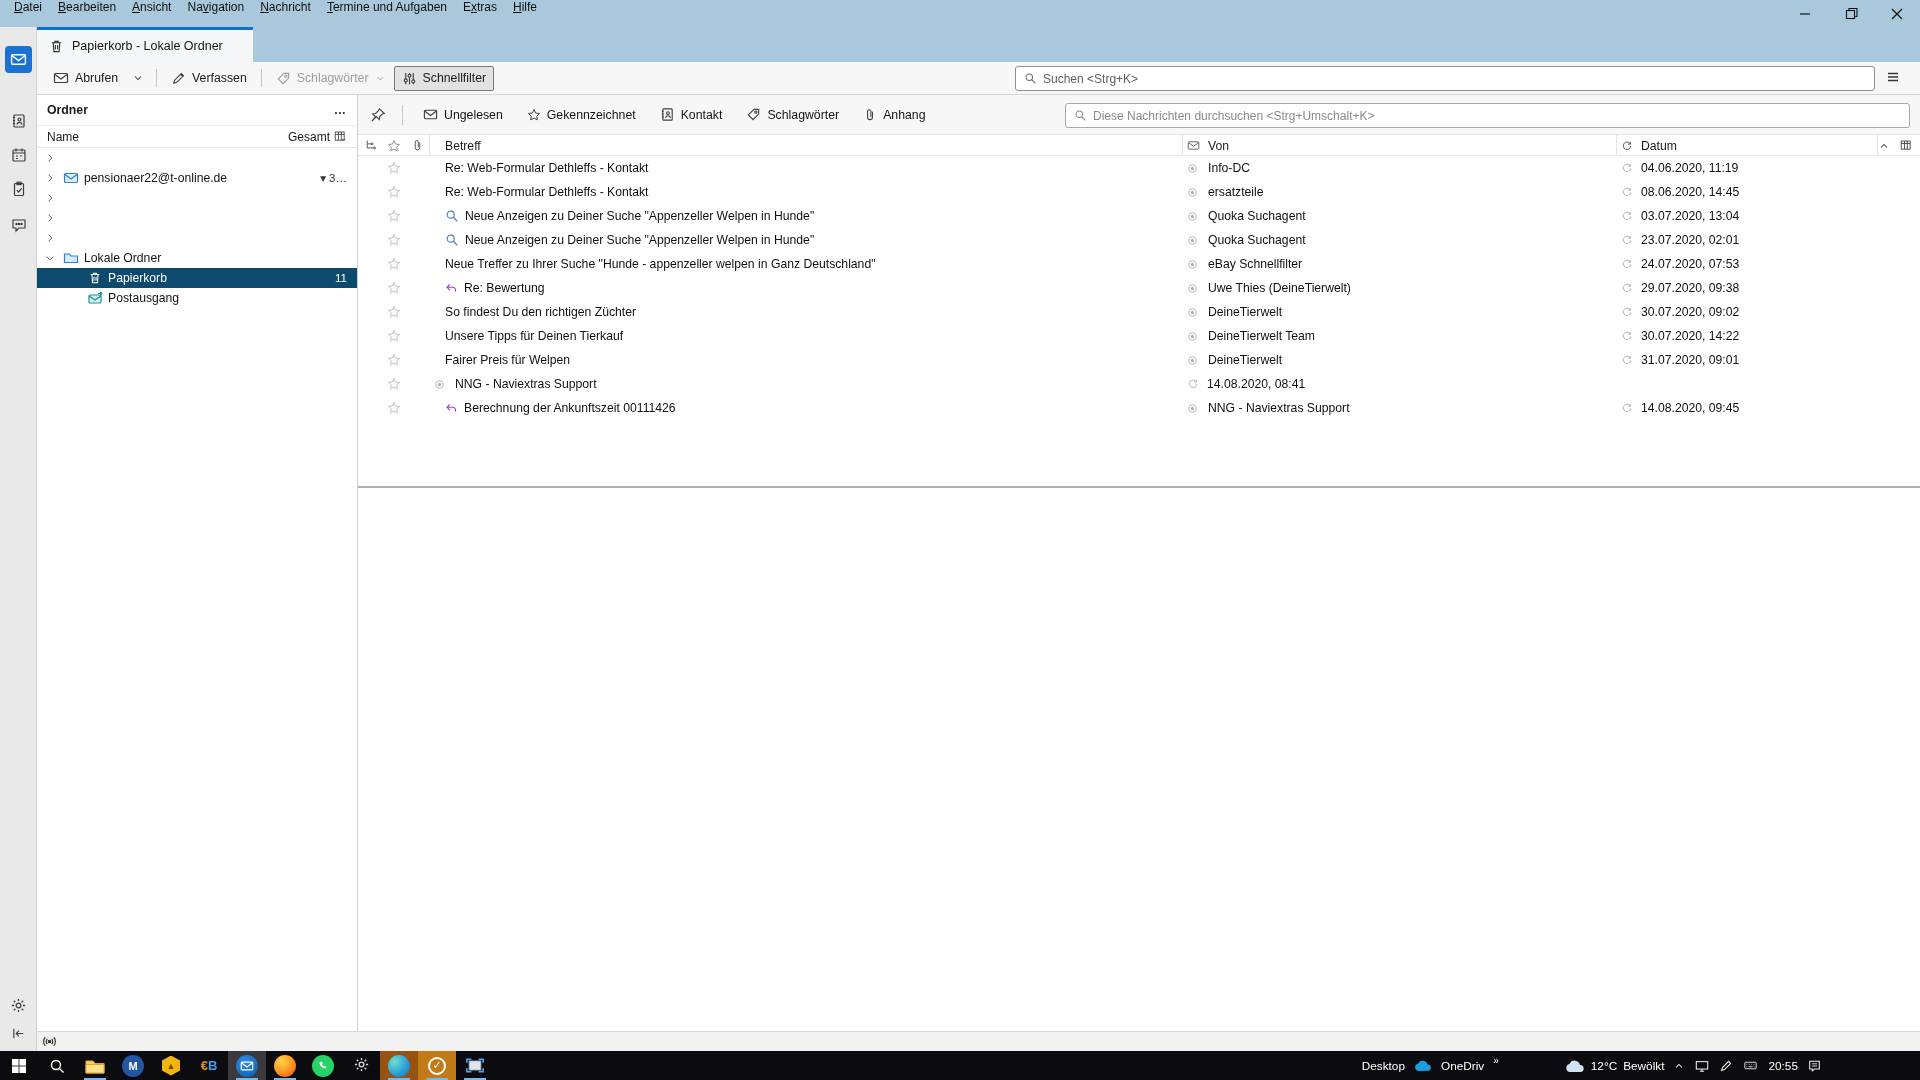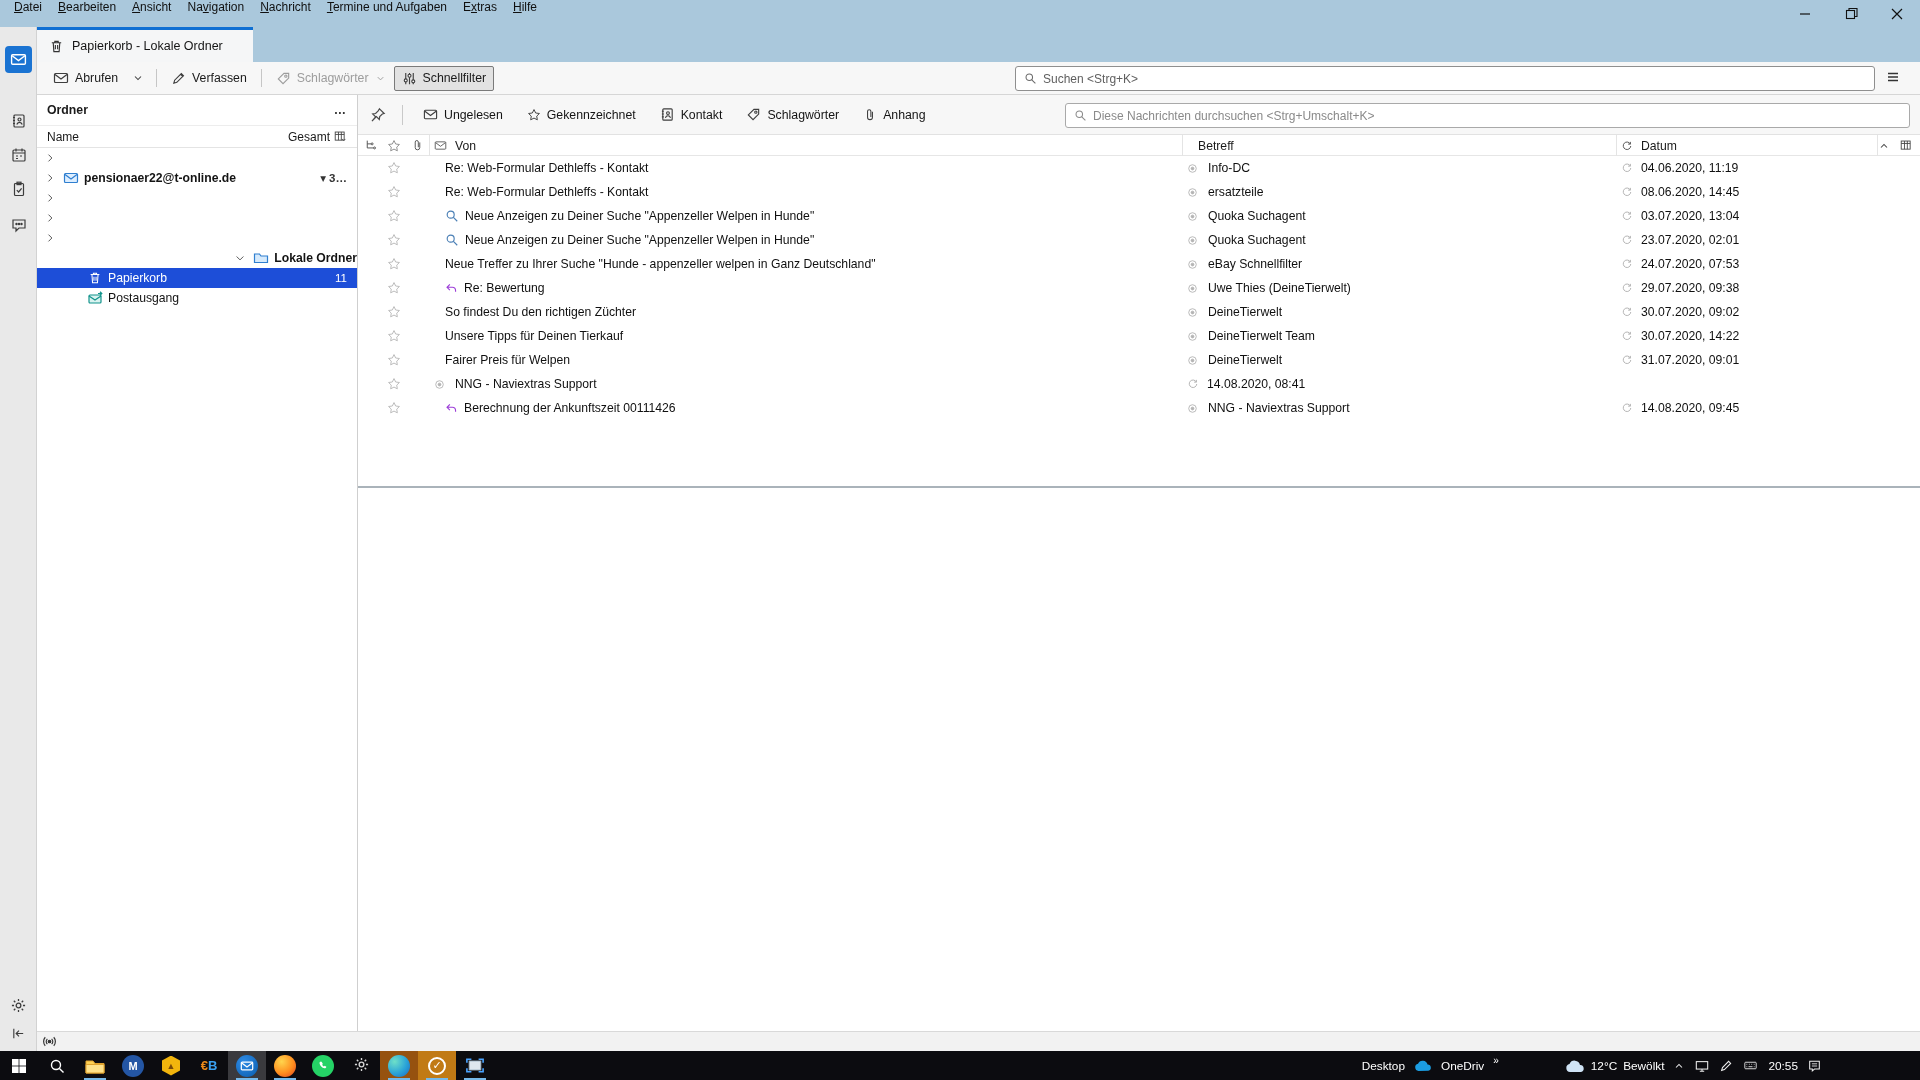--- a/index.html
+++ b/index.html
@@ -41,22 +41,22 @@
   
   .folderpane { position:absolute; left:37px; top:95px; width:321px; height:936px; background:#fff; border-right:1px solid #cfcfcf; }
   .fheader { height:30px; display:flex; align-items:center; padding:0 10px; font-weight:bold; font-size:12.3px; }
   .fmore { margin-left:auto; color:#333; letter-spacing:1px; }
   .fcols { height:23px; display:flex; align-items:center; padding:0 10px; border-bottom:1px solid #e4e4e4; border-top:1px solid #ededed; color:#1a1a1a; }
   .fcol-total { margin-left:auto; margin-right:4px; }
   .frows { position:absolute; top:53px; left:0; right:0; }
   .frow { display:flex; align-items:center; height:20px; padding-left:6px; gap:5px; font-size:12.2px; color:#141414; }
   .frow .chev { width:14px; color:#555; display:inline-flex; justify-content:center; }
   .frow .ficon { width:17px; display:inline-flex; justify-content:center; }
-  .frow.bold { font-weight:bold;justify-content:flex-end; }
-  .frow.sel { background:#1d4ed8; color:#fff; }
+  .frow.bold { font-weight:normal; }
+  .frow.sel { background:#0c4a6e; color:#fff; }
   .frow.sel .ficon, .frow.sel .chev { color:#fff; }
   .frow .tail { margin-left:auto; padding-right:10px; font-size:11.5px; color:#333; }
   .frow.sel .tail { color:#fff; }
   .ind1 { padding-left:30px; }
 
   
   .msgarea { position:absolute; left:358px; top:95px; width:1562px; height:936px; background:#fff; }
   .filterbar { position:absolute; left:0; top:0; width:100%; height:40px; background:#f7f7f7; border-bottom:1px solid #e2e2e2; display:flex; align-items:center; padding-left:12px; }
   .pinbtn { color:#4a4a4a; margin-right:8px; }
   .fsep { width:1px; height:20px; background:#c9c9c9; margin:0 8px; }
@@ -459,30 +459,30 @@
       <span class="hcell hic">
           <svg width="14" height="14" viewBox="0 0 16 16" fill="none" stroke="#8d8d8d" stroke-width="1.1">
             <path d="M8 1.8l1.9 3.9 4.3.6-3.1 3 .7 4.2L8 11.5l-3.8 2 .7-4.2-3.1-3 4.3-.6z"></path>
           </svg>
         </span>
       <span class="hcell hic hdivider">
           <svg width="13" height="13" viewBox="0 0 16 16" fill="none" stroke="currentColor" stroke-width="1.2">
             <path d="M10.8 4.2v6.3a2.8 2.8 0 0 1-5.6 0V3.8a1.9 1.9 0 0 1 3.8 0v6.4"></path>
           </svg>
         </span>
+      <span class="hcell hsubject hdivider">Betreff</span>
       <span class="hcell hfrom hdivider">
         <span class="ic hic">
             <svg width="13" height="13" viewBox="0 0 16 16" fill="none" stroke="currentColor" stroke-width="1.1">
               <rect x="1.5" y="3.5" width="13" height="9" rx="1"></rect>
               <path d="M2 4.5l6 4.5 6-4.5"></path>
             </svg>
           </span>
         <span>Von</span>
       </span>
-      <span class="hcell hsubject hdivider">Betreff</span>
       <span class="hcell hdate hdivider">
         <span class="ic hic">
             <svg width="12" height="12" viewBox="0 0 16 16" fill="none" stroke="currentColor" stroke-width="1.3">
               <path d="M12.5 5.5A5 5 0 1 0 13 8"></path>
               <path d="M12.5 2.5v3h-3"></path>
             </svg>
           </span>
         <span>Datum</span>
       </span>
       <span class="hcell hend">

